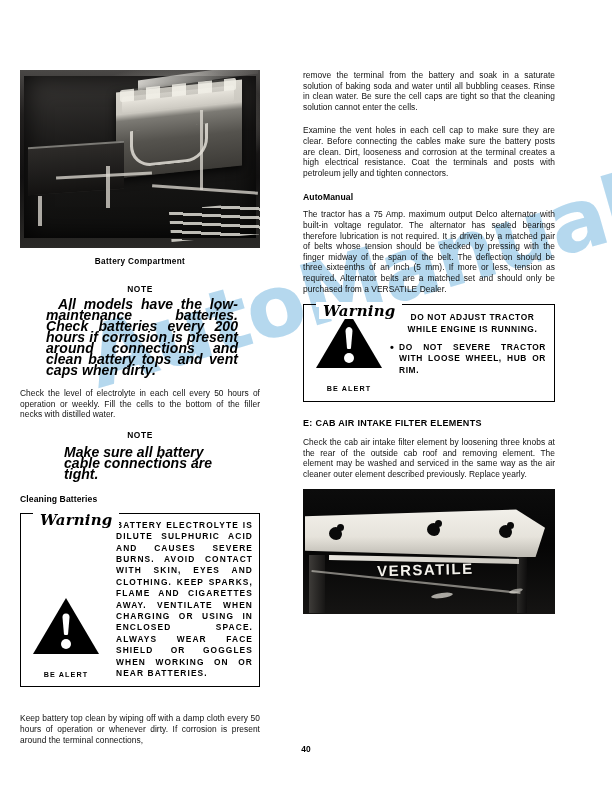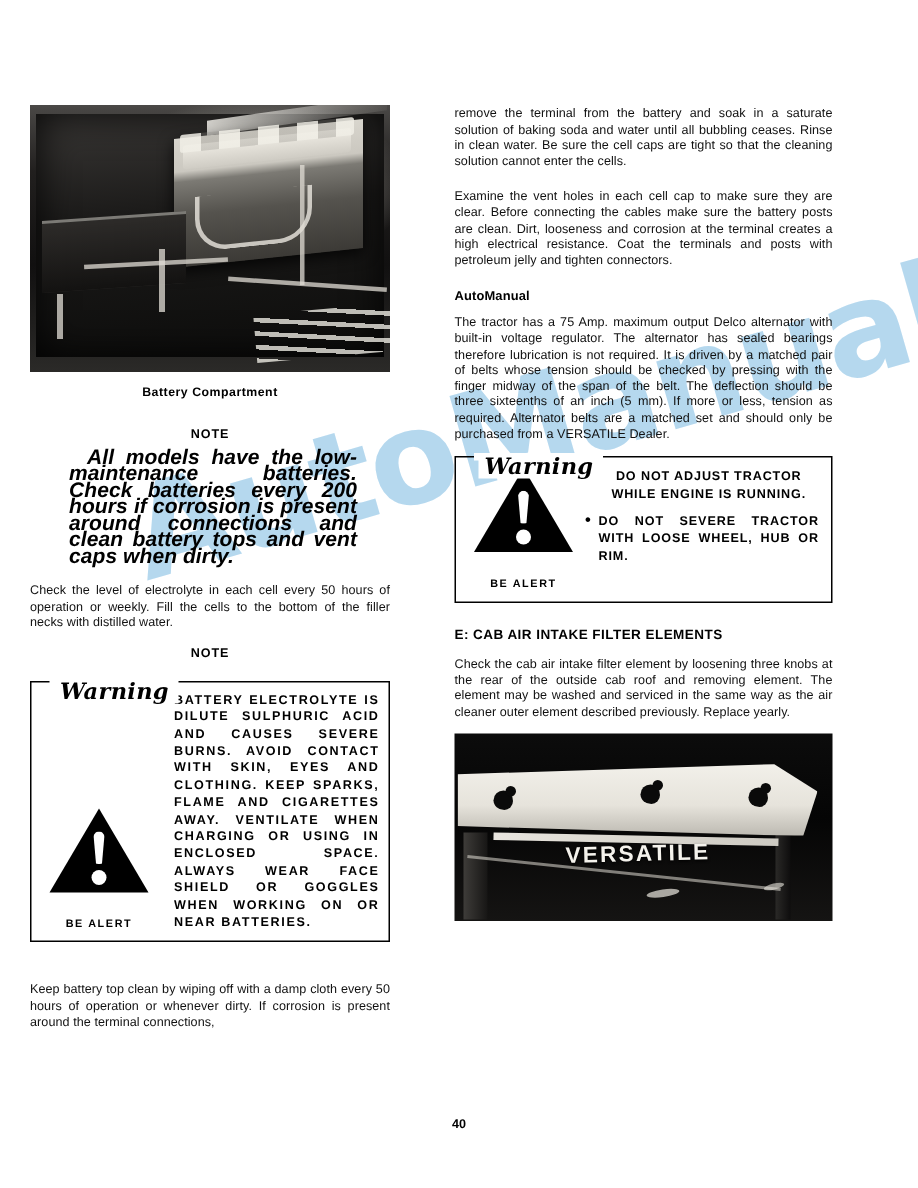--- a/index.html
+++ b/index.html
@@ -413,22 +413,24 @@
 
     <div class="note-block" style="margin-top:18px;">
       <div class="note-title">NOTE</div>
       <div class="note-body indent-first">All models have the low-maintenance batteries. Check batteries every 200 hours if corrosion is present around connections and clean battery tops and vent caps when dirty.</div>
     </div>
 
     <p class="body-text" style="margin-top:12px;">Check the level of electrolyte in each cell every 50 hours of operation or weekly. Fill the cells to the bottom of the filler necks with distilled water.</p>
 
     <div class="note-block" style="margin-top:8px;margin-bottom:14px;">
       <div class="note-title">NOTE</div>
+      <div class="note-body narrow" style="margin-top:7px;">Make sure all battery cable connections are tight.</div>
     </div>
 
+    <div class="section-head" style="margin-top:12px;">Cleaning Batteries</div>
 
     <div class="warning-wrap" id="warning-battery">
       <div class="warning-label">Warning</div>
       <div class="warning-box">
         <div class="warning-alert">
           <div class="alert-tri">
             <span class="bang-stem"></span>
             <span class="bang-dot"></span>
           </div>
           <div class="alert-caption">BE ALERT</div>

